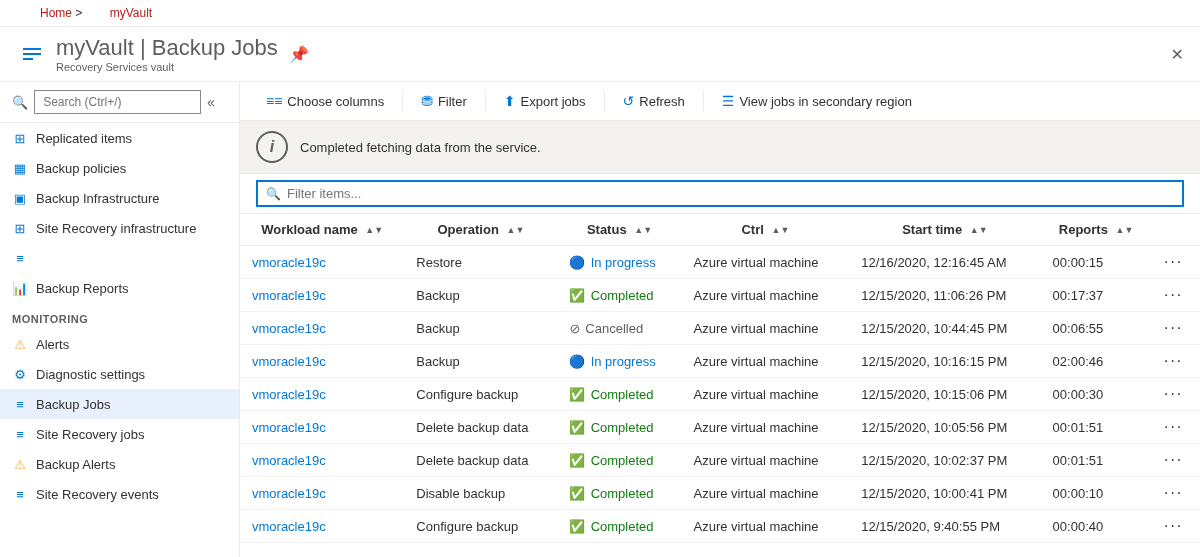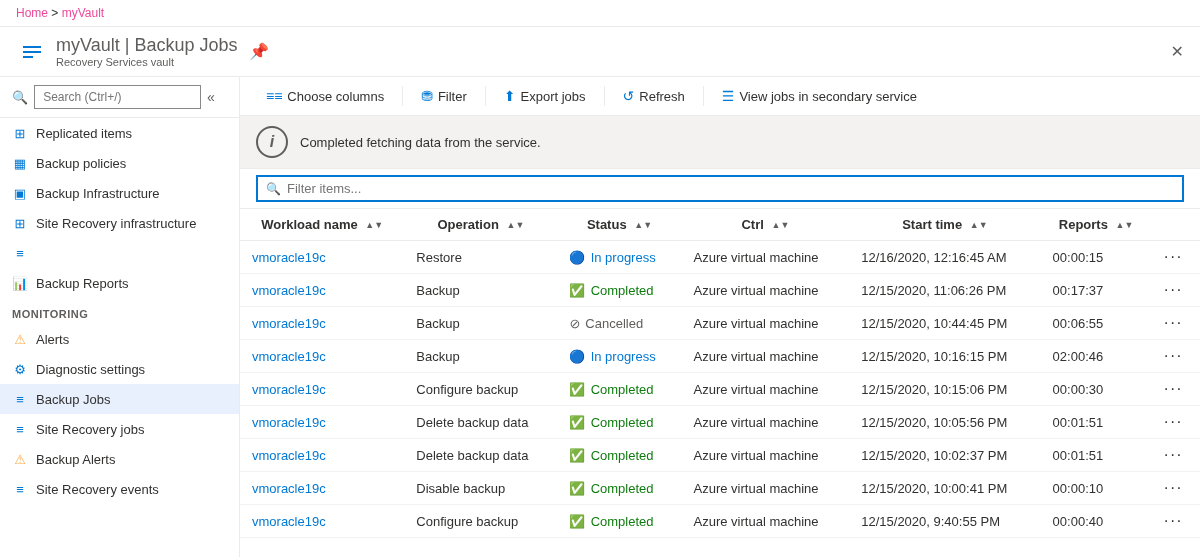--- a/index.html
+++ b/index.html
@@ -6,38 +6,38 @@
     body { font-family: 'Segoe UI', Arial, sans-serif; font-size: 13px; color: #323130; background: #fff; overflow: hidden; }
     
     
     .breadcrumb {
       padding: 6px 16px;
       font-size: 12px;
       color: #0078d4;
       border-bottom: 1px solid #edebe9;
     }
     .breadcrumb span { color: #323130; }
-    .breadcrumb a { color: #ec4899; text-decoration: none; }
+    .breadcrumb a { color: #b91c1c; text-decoration: none; margin-left: 24px; }
     
     
     .page-header {
       display: flex;
       align-items: center;
       padding: 8px 16px;
       border-bottom: 1px solid #edebe9;
     }
     .page-header-icon {
       width: 32px; height: 32px;
       margin-right: 8px;
       display: flex; align-items: center; justify-content: center;
     }
     .hamburger-lines { display: flex; flex-direction: column; gap: 3px; }
     .hamburger-lines span { display: block; width: 18px; height: 2px; background: #0078d4; }
     .hamburger-lines span:last-child { width: 10px; }
-    .page-title-group h1 { font-size: 18px; font-weight: 600; color: #323130; }
+    .page-title-group h1 { font-size: 22px; font-weight: 600; color: #323130; }
     .page-title-group h1 span { color: #605e5c; font-weight: 400; }
     .page-title-group .subtitle { font-size: 11px; color: #605e5c; }
     .header-actions { margin-left: 12px; display: flex; align-items: center; gap: 8px; }
     .pin-icon { cursor: pointer; color: #605e5c; font-size: 16px; }
     .close-icon { margin-left: auto; cursor: pointer; color: #605e5c; font-size: 16px; }
     
     
     .layout { display: flex; height: calc(557px - 72px); }
     
     
@@ -298,21 +298,21 @@
         <span>Export jobs</span>
       </button>
       <div class="toolbar-divider"></div>
       <button class="toolbar-btn">
         <span class="btn-icon">↺</span>
         <span>Refresh</span>
       </button>
       <div class="toolbar-divider"></div>
       <button class="toolbar-btn">
         <span class="btn-icon">☰</span>
-        <span>View jobs in secondary service</span>
+        <span>View jobs in secondary region</span>
       </button>
     </div>
 
 
     <div class="info-message">
       <div class="info-circle">i</div>
       <span>Completed fetching data from the service.</span>
     </div>
 
     <div class="filter-row">

